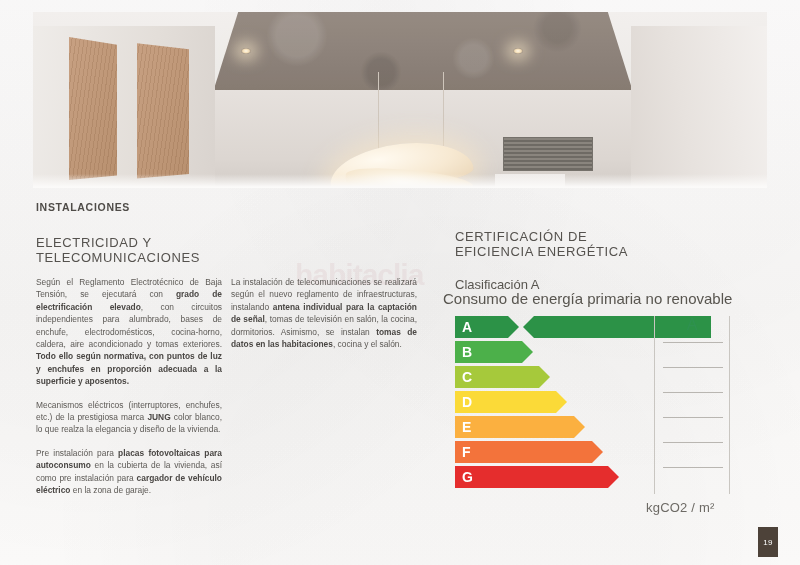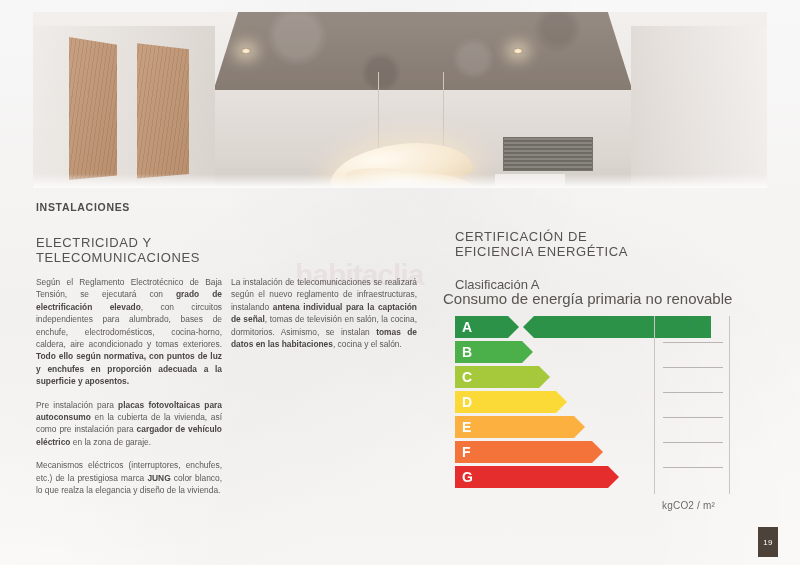--- a/index.html
+++ b/index.html
@@ -160,22 +160,22 @@
     box-sizing:border-box;
   }
   .scale-letter{
     position:absolute;left:0;top:0;width:100%;
     text-align:center;font-size:16px;color:#2f9150;
   }
   .scale-tick{
     position:absolute;left:8px;width:60px;height:1px;background:#b9b6b1;
   }
   .scale-unit{
-    position:absolute;left:662px;top:500px;
-    font-size:10px;color:#6d6a65;letter-spacing:.2px;
+    position:absolute;left:646px;top:500px;
+    font-size:13px;color:#6d6a65;letter-spacing:.2px;
   }
 
   
   .watermark{
     position:absolute;left:295px;top:258px;
     font-size:30px;letter-spacing:-1px;
     color:rgba(190,120,130,.10);
     font-weight:bold;pointer-events:none;
   }
 
@@ -222,22 +222,22 @@
 
 <div class="col-head right">
   <div>CERTIFICACIÓN DE</div>
   <div>EFICIENCIA ENERGÉTICA</div>
 </div>
 
 <div class="watermark">habitaclia</div>
 
 <div class="body-col c1">
     <p>Según el Reglamento Electrotécnico de Baja Tensión, se ejecutará con <b>grado de electrificación elevado</b>, con circuitos independientes para alumbrado, bases de enchufe, electrodomésticos, cocina-horno, caldera, aire acondicionado y tomas exteriores. <b>Todo ello según normativa, con puntos de luz y enchufes en proporción adecuada a la superficie y aposentos.</b></p>
+    <p>Mecanismos eléctricos (interruptores, enchufes, etc.) de la prestigiosa marca <b>JUNG</b> color blanco, lo que realza la elegancia y diseño de la vivienda.</p>
     <p>Pre instalación para <b>placas fotovoltaicas para autoconsumo</b> en la cubierta de la vivienda, así como pre instalación para <b>cargador de vehículo eléctrico</b> en la zona de garaje.</p>
-    <p>Mecanismos eléctricos (interruptores, enchufes, etc.) de la prestigiosa marca <b>JUNG</b> color blanco, lo que realza la elegancia y diseño de la vivienda.</p>
   </div>
 <div class="body-col c2">
     <p>La instalación de telecomunicaciones se realizará según el nuevo reglamento de infraestructuras, instalando <b>antena individual para la captación de señal</b>, tomas de televisión en salón, la cocina, dormitorios. Asimismo, se instalan <b>tomas de datos en las habitaciones</b>, cocina y el salón.</p>
   </div>
 
 <div class="cert-class">Clasificación A</div>
 <div class="cert-sub">Consumo de energía primaria no renovable</div>
 
 <div class="rating">
     <div class="rating-row">

